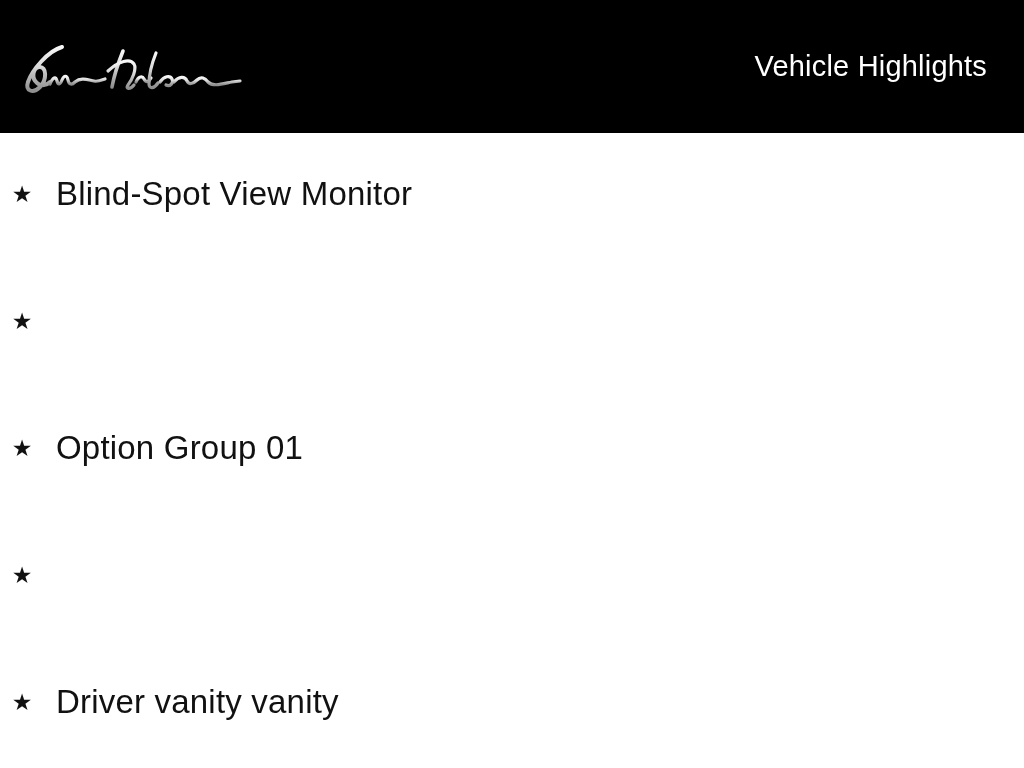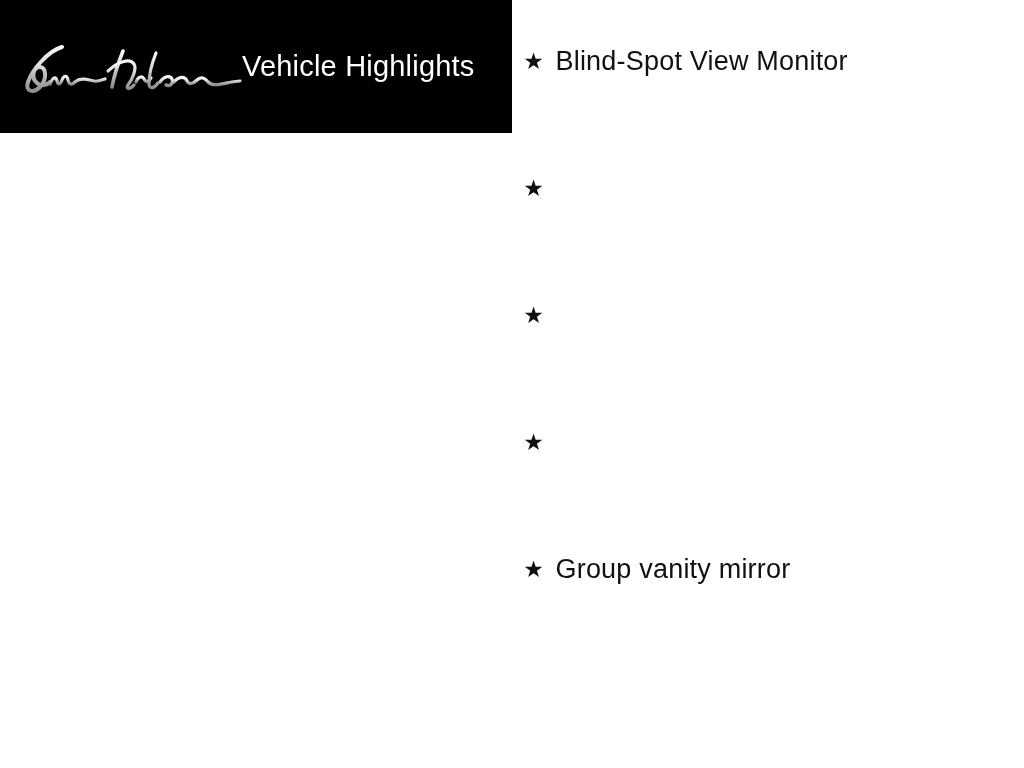--- a/index.html
+++ b/index.html
@@ -8,21 +8,21 @@
     width: 1024px;
     height: 768px;
     background: #ffffff;
     font-family: "Liberation Sans", "DejaVu Sans", sans-serif;
     overflow: hidden;
   }
   .page {
     width: 1024px;
     height: 768px;
     display: flex;
-    flex-direction: row;
+    flex-direction: column;
   }
   .header {
     height: 133px;
     background: #000000;
     display: flex;
     align-items: center;
     justify-content: space-between;
     padding: 0 37px 0 22px;
     box-sizing: border-box;
     flex: 0 0 auto;
@@ -51,22 +51,22 @@
   }
   .star {
     font-family: "DejaVu Sans", sans-serif;
     font-size: 23px;
     color: #111111;
     width: 22px;
     text-align: center;
     flex: 0 0 auto;
   }
   .item-label {
-    margin-left: 11px;
-    font-size: 27px;
+    margin-left: 23px;
+    font-size: 33px;
     color: #111111;
     letter-spacing: 0.2px;
     white-space: nowrap;
   }
 </style>
 </head>
 <body>
 
 <div class="page">
 
@@ -101,25 +101,26 @@
       <span class="star">★</span>
       <span class="item-label">Blind-Spot View Monitor</span>
     </li>
 
     <li class="highlight-item">
       <span class="star">★</span>
     </li>
 
     <li class="highlight-item">
       <span class="star">★</span>
+      <span class="item-label">Option Group 01</span>
     </li>
 
     <li class="highlight-item">
       <span class="star">★</span>
     </li>
 
     <li class="highlight-item">
       <span class="star">★</span>
-      <span class="item-label">Group vanity mirror</span>
+      <span class="item-label">Driver vanity vanity</span>
     </li>
   </ul>
 
 </div>
 
 </body></html>

